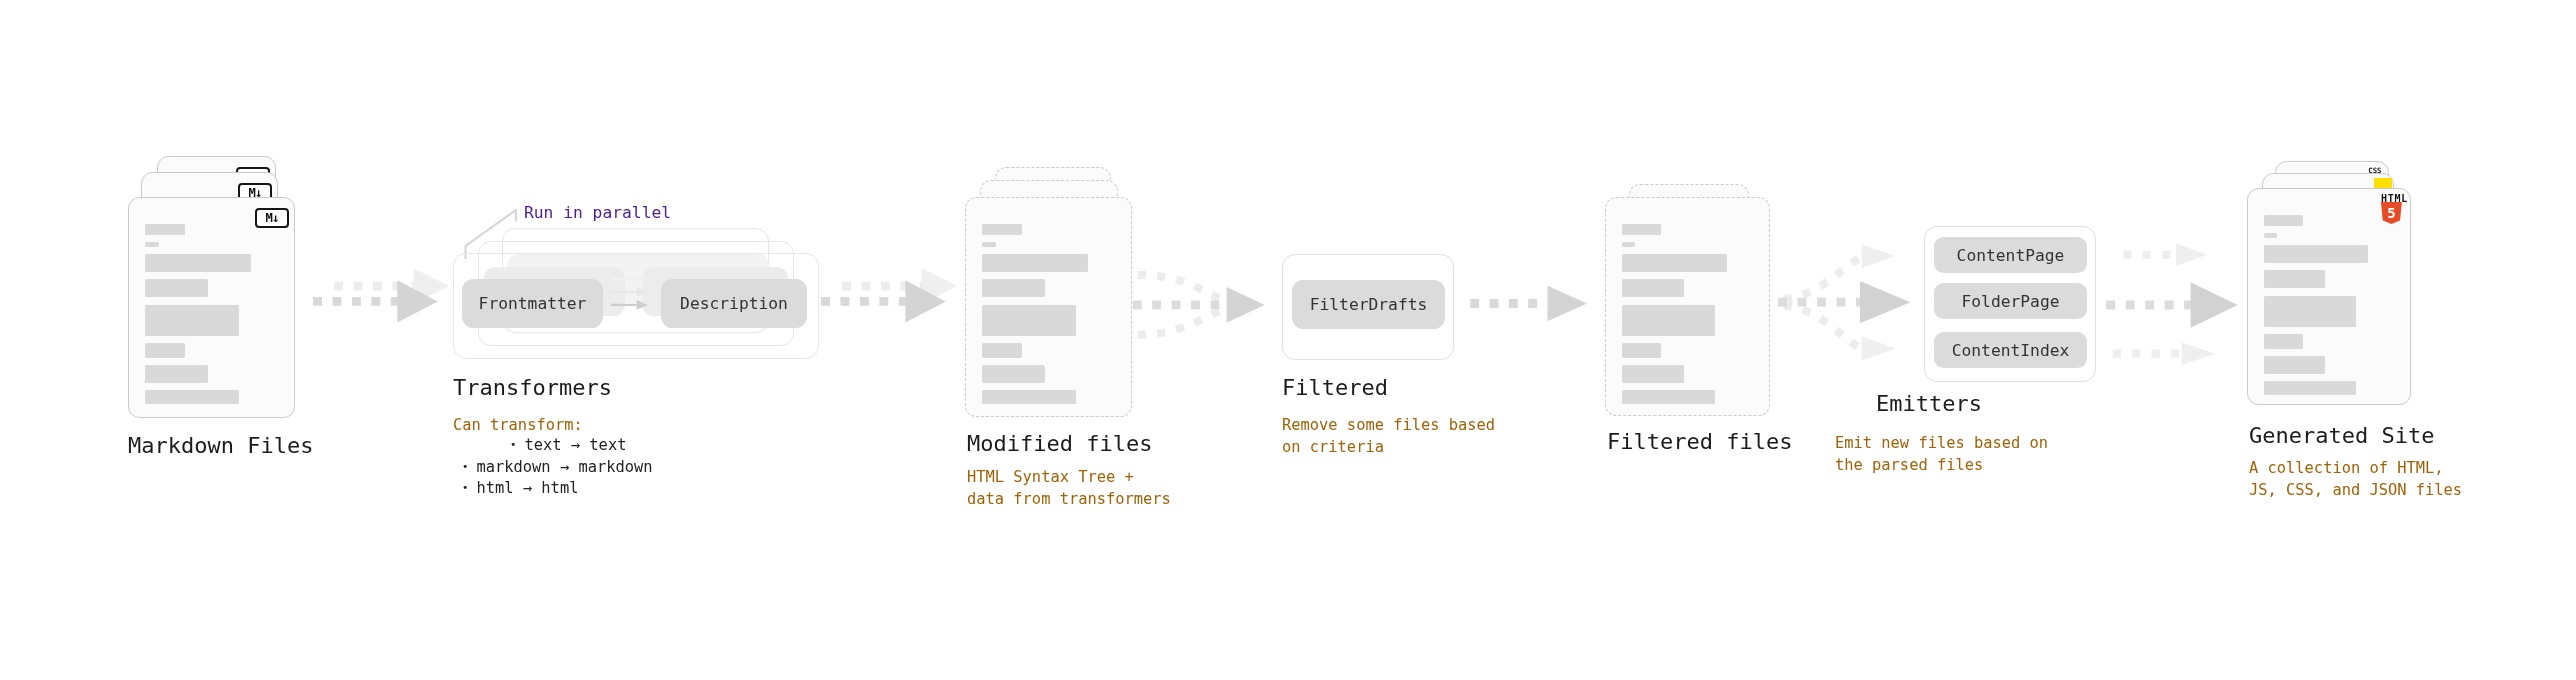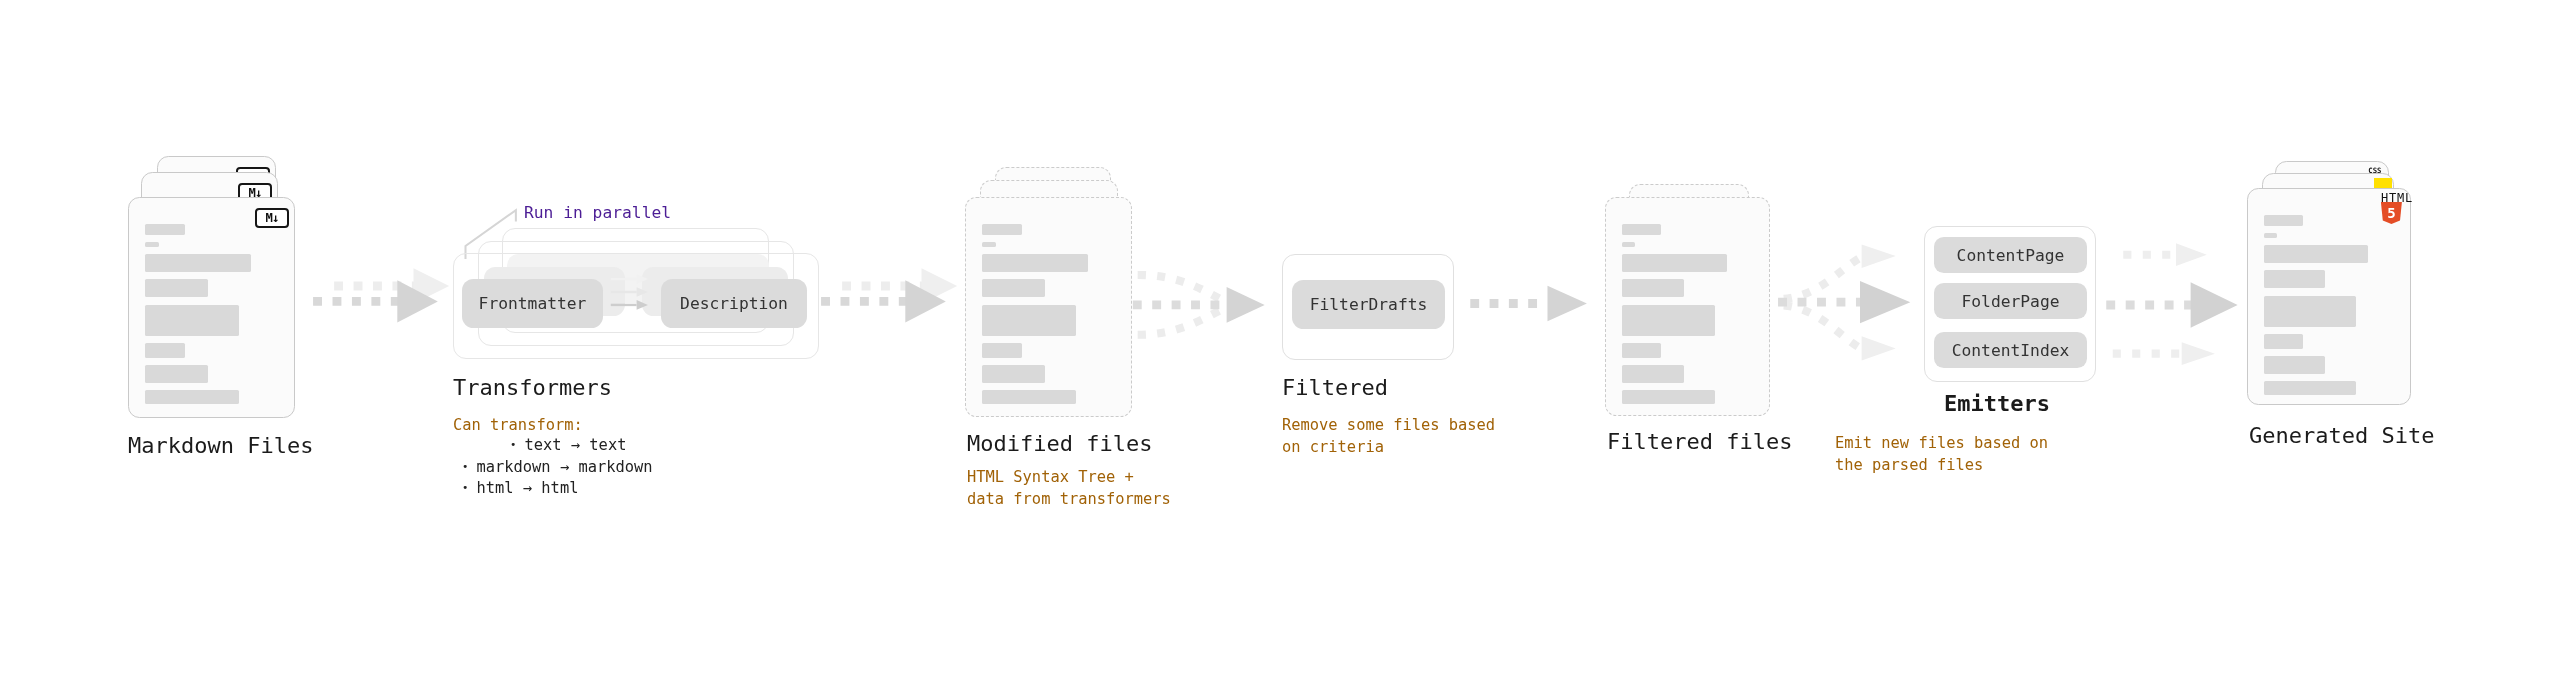--- a/index.html
+++ b/index.html
@@ -30,21 +30,21 @@
 
   
   .md-badge { position:absolute; top:9.8px; right:4.9px; width:34px; height:20.3px; border:2.4px solid #161616; border-radius:4.1px; background:#fff; display:flex; align-items:center; justify-content:center; font-size:12.2px; font-weight:bold; color:#111; letter-spacing:-0.8px; }
 
   
   .css-badge { position:absolute; width:18px; text-align:center; }
   .css-txt { font-size:7.3px; font-weight:bold; color:#111; line-height:7.3px; display:block; }
   .css-underline { width:14.6px; height:2.4px; background:#2962ff; margin:0.8px auto 0; }
   .js-badge { position:absolute; width:18.7px; height:10.6px; background:#ffe000; }
   .html5-badge { position:absolute; width:21px; text-align:center; }
-  .h5-word { font-size:12px; font-weight:normal; color:#111; letter-spacing:0.8px; line-height:7.3px; }
+  .h5-word { font-size:10px; font-weight:bold; color:#111; letter-spacing:0.8px; line-height:7.3px; }
   .h5-shield { width:21px; height:22px; background:#e44d26; clip-path:polygon(0 0,100% 0,91% 84%,50% 100%,9% 84%); color:#fff; font-size:14px; font-weight:bold; display:flex; align-items:center; justify-content:center; }
 
   .bullet-row { position:absolute; font-size:15.4px; color:#222; white-space:nowrap; }
   .blt { font-size:10.6px; vertical-align:1.6px; margin-right:8.1px; }
 
   svg { position:absolute; overflow:visible; }
 </style>
 </head>
 <body>
 
@@ -179,21 +179,21 @@
     <path d="M 12,78 C 55,82 80,115 105,130" fill="none" stroke="#ececec" stroke-width="10" stroke-dasharray="10 14"></path>
     <polygon points="108,116 150,131 108,146" fill="#efefef"></polygon>
     <line x1="5" y1="74" x2="108" y2="74" stroke="#dcdcdc" stroke-width="11" stroke-dasharray="11 13"></line>
     <polygon points="106,48 168,74 106,100" fill="#d2d2d2"></polygon>
   </svg>
 
   <div class="wbox" style="left:1924px; top:226px; width:172px; height:156px;"></div>
   <div class="node" style="left:1934px; top:237px; width:153px; height:36px; border-radius:9.8px;">ContentPage</div>
   <div class="node" style="left:1934px; top:283px; width:153px; height:36px; border-radius:9.8px;">FolderPage</div>
   <div class="node" style="left:1934px; top:332px; width:153px; height:36px; border-radius:9.8px;">ContentIndex</div>
-  <div class="stage-label" style="left:1944px; top:391px;font-weight:bold;">Emitters</div>
+  <div class="stage-label" style="left:1876px; top:391px;">Emitters</div>
   <div class="stage-desc" style="left:1835px; top:432px;">
     <span>Emit new files based on</span>
     <span>the parsed files</span>
   </div>
 
   <svg style="left:2103px; top:240px;" width="146" height="130" viewBox="0 0 180 160">
     <line x1="25" y1="18" x2="88" y2="18" stroke="#eeeeee" stroke-width="10" stroke-dasharray="10 14"></line>
     <polygon points="90,4 128,18 90,32" fill="#efefef"></polygon>
     <line x1="4" y1="80" x2="110" y2="80" stroke="#dcdcdc" stroke-width="11" stroke-dasharray="11 13"></line>
     <polygon points="108,52 166,80 108,108" fill="#d2d2d2"></polygon>
@@ -220,15 +220,19 @@
   <div class="bar" style="width: 30%; height: 10.6px;"></div>
       <div class="bar" style="width: 10%; height: 4.9px;"></div>
       <div class="bar" style="width: 80%; height: 18px;"></div>
       <div class="bar" style="width: 47%; height: 18px;"></div>
       <div class="bar" style="width: 71%; height: 31px;"></div>
       <div class="bar" style="width: 30%; height: 14.6px;"></div>
       <div class="bar" style="width: 47%; height: 18px;"></div>
       <div class="bar" style="width: 71%; height: 14px;"></div>
     </div>
   <div class="stage-label" style="left:2249px; top:423px;">Generated Site</div>
+  <div class="stage-desc" style="left:2249px; top:457px;">
+    <span>A collection of HTML,</span>
+    <span>JS, CSS, and JSON files</span>
+  </div>
 
 </div>
 
 
 </body></html>

